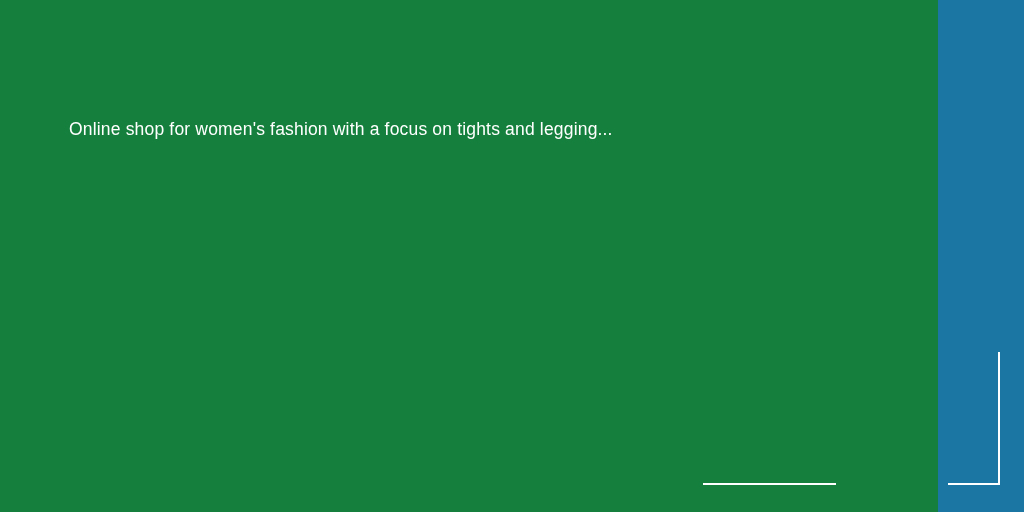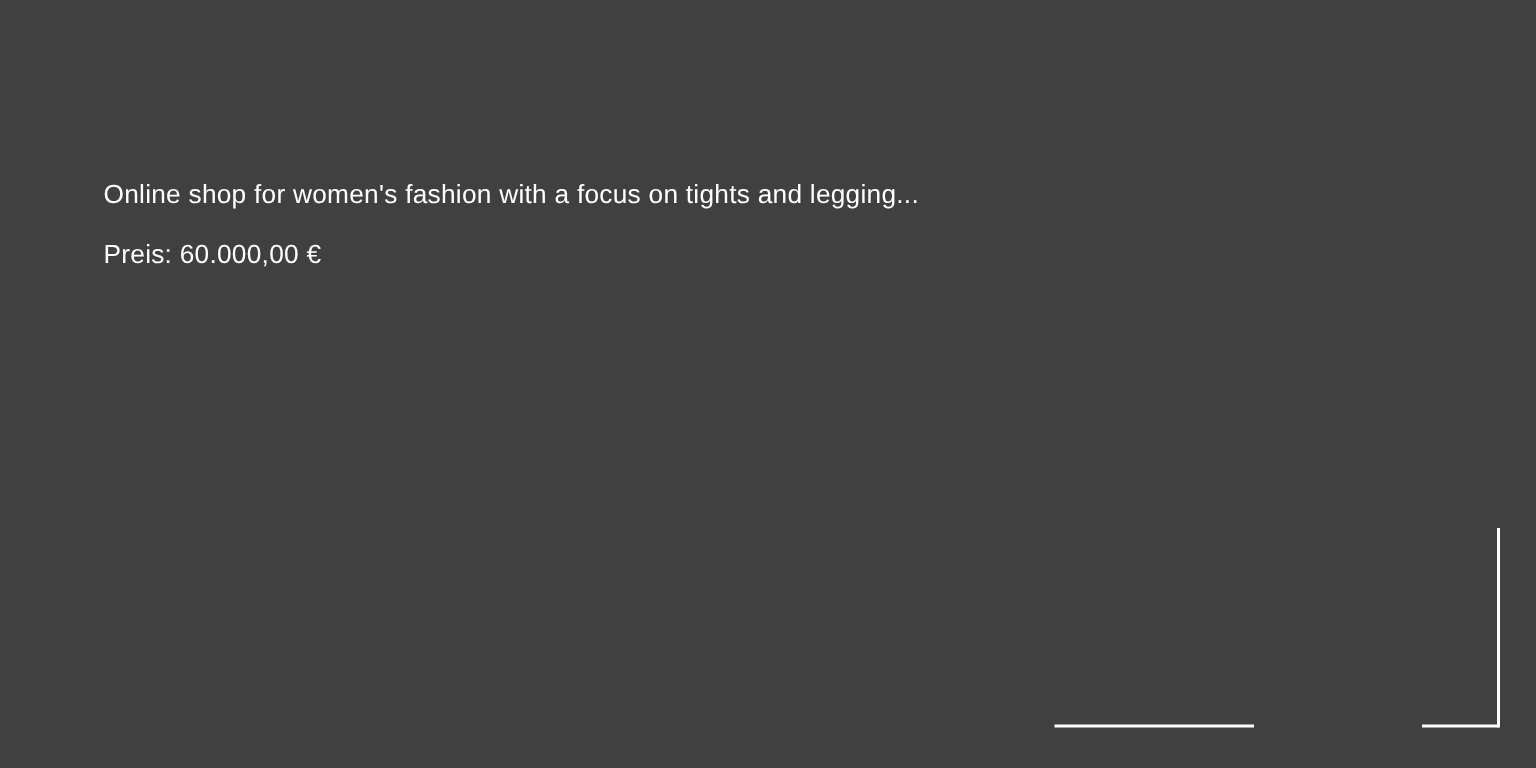--- a/index.html
+++ b/index.html
@@ -8,23 +8,23 @@
   }
   body {
     width: 1024px;
     height: 512px;
     background: #1b76a4;
     font-family: "Liberation Sans", sans-serif;
     overflow: hidden;
   }
   #card {
     position: relative;
-    width: 1024px;
+    width: 938px;
     height: 512px;
-    background: #404040;
+    background: #15803d;
     box-sizing: border-box;
   }
 
   
   #text-block {
     position: absolute;
     left: 69px;
     top: 118px;
     width: 700px;
   }
@@ -96,21 +96,20 @@
     white-space: nowrap;
   }
 </style>
 </head>
 <body>
 
 <div id="card">
 
   <div id="text-block">
     <p id="description">Online shop for women's fashion with a focus on tights and legging...</p>
-    <p id="price">Preis: 60.000,00 €</p>
   </div>
 
   <div id="brand-lockup">
     <div id="rule-left"></div>
     <div id="rule-right"></div>
     <div id="rule-vertical"></div>
   </div>
 
 </div>
 

